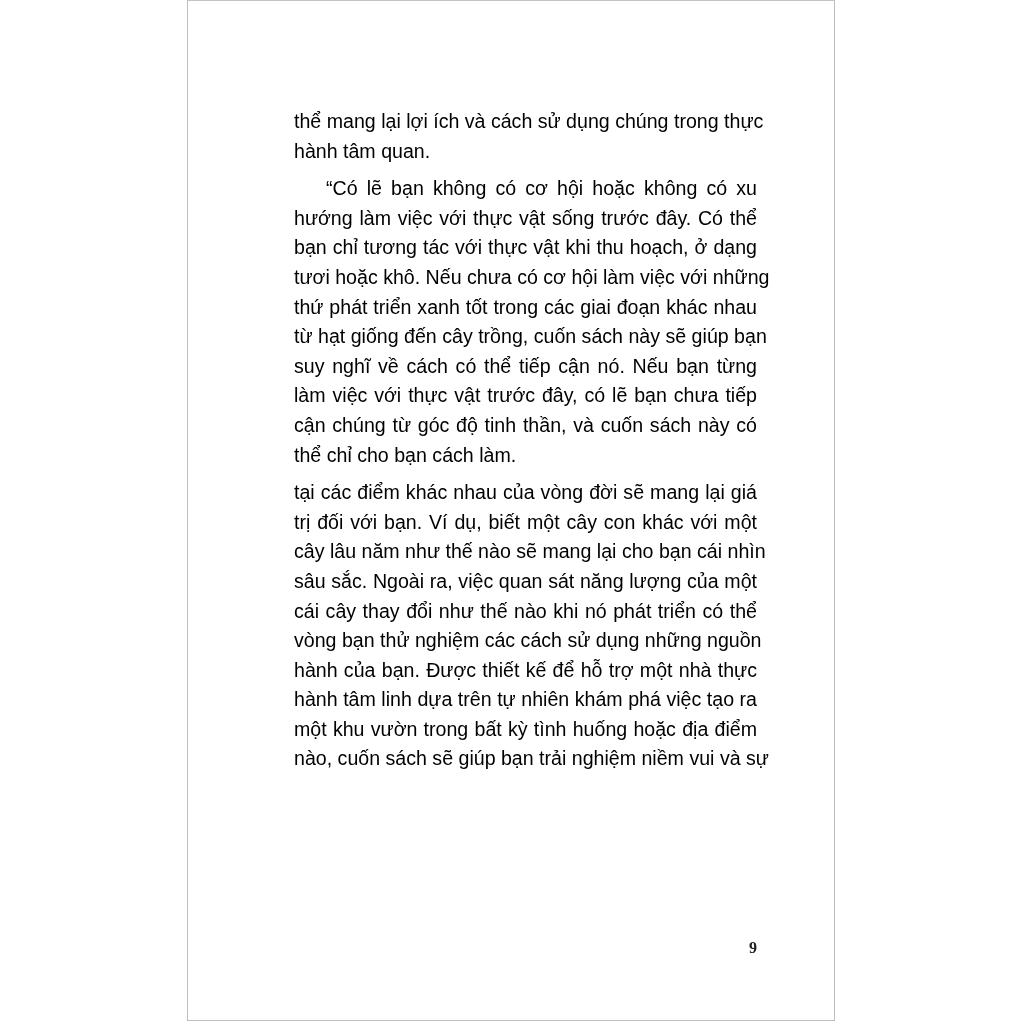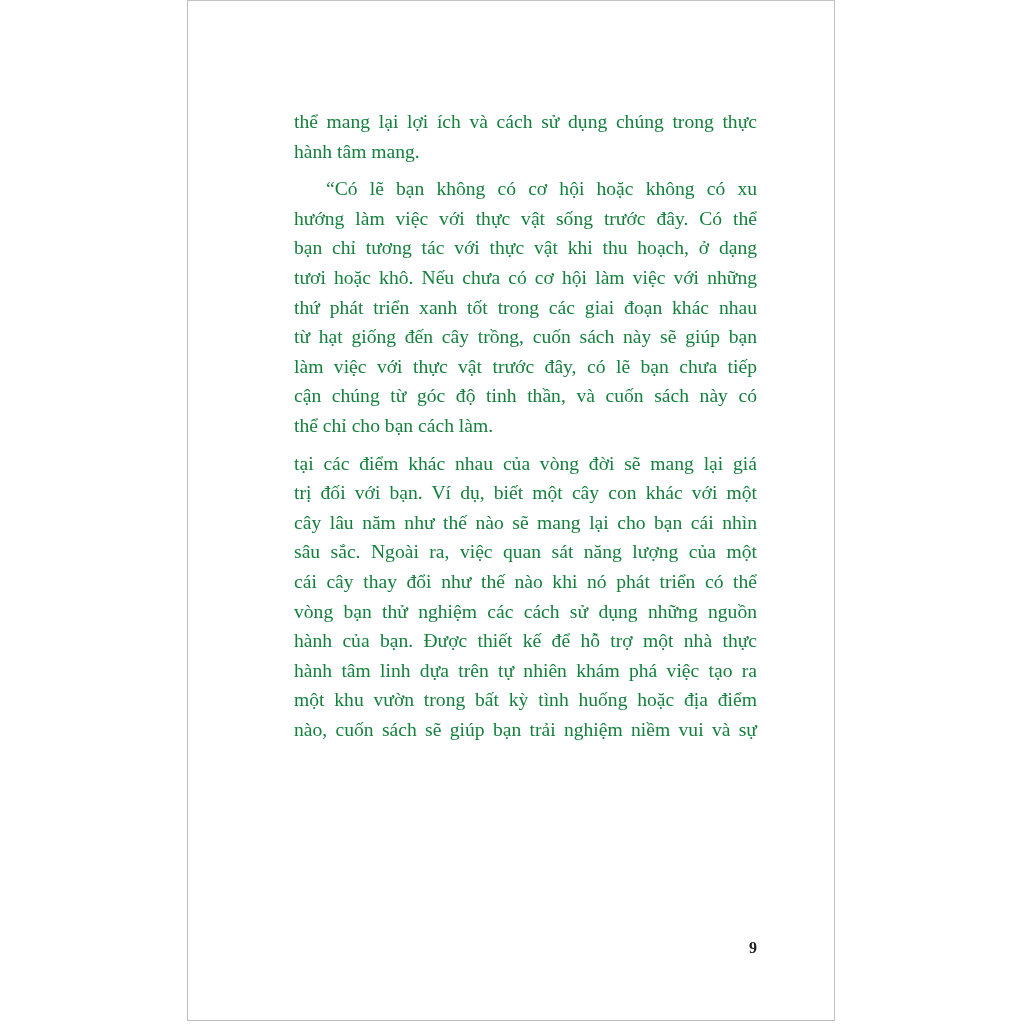--- a/index.html
+++ b/index.html
@@ -19,23 +19,23 @@
       border: 1px solid #bdbdbd;
       border-top: 1px solid #c4c4c4;
       background: #ffffff;
       box-sizing: border-box;
     }
     .text-block {
       position: absolute;
       left: 106px;
       top: 106px;
       width: 463px;
-      font-family: Liberation Serif, serif;
+      font-family: Liberation Sans, sans-serif;
       font-size: 19.6px;
-      color: #15803d;
+      color: #000000;
     }
     .line {
       height: 29.6px;
       line-height: 29.6px;
       white-space: nowrap;
       text-align: justify;
       text-align-last: justify;
     }
     .line.last {
       text-align-last: left;
@@ -59,31 +59,32 @@
     }
   </style>
 </head>
 <body>
 
 <div class="page">
   <div class="text-block">
 
     <div>
       <div class="line">thể mang lại lợi ích và cách sử dụng chúng trong thực</div>
-      <div class="line last">hành tâm mang.</div>
+      <div class="line last">hành tâm quan.</div>
     </div>
     <div class="para-gap"></div>
 
     <div>
       <div class="line indent">“Có lẽ bạn không có cơ hội hoặc không có xu</div>
       <div class="line">hướng làm việc với thực vật sống trước đây. Có thể</div>
       <div class="line">bạn chỉ tương tác với thực vật khi thu hoạch, ở dạng</div>
       <div class="line">tươi hoặc khô. Nếu chưa có cơ hội làm việc với những</div>
       <div class="line">thứ phát triển xanh tốt trong các giai đoạn khác nhau</div>
       <div class="line">từ hạt giống đến cây trồng, cuốn sách này sẽ giúp bạn</div>
+      <div class="line">suy nghĩ về cách có thể tiếp cận nó. Nếu bạn từng</div>
       <div class="line">làm việc với thực vật trước đây, có lẽ bạn chưa tiếp</div>
       <div class="line">cận chúng từ góc độ tinh thần, và cuốn sách này có</div>
       <div class="line last">thể chỉ cho bạn cách làm.</div>
     </div>
     <div class="para-gap"></div>
 
     <div>
       <div class="line">tại các điểm khác nhau của vòng đời sẽ mang lại giá</div>
       <div class="line">trị đối với bạn. Ví dụ, biết một cây con khác với một</div>
       <div class="line">cây lâu năm như thế nào sẽ mang lại cho bạn cái nhìn</div>

